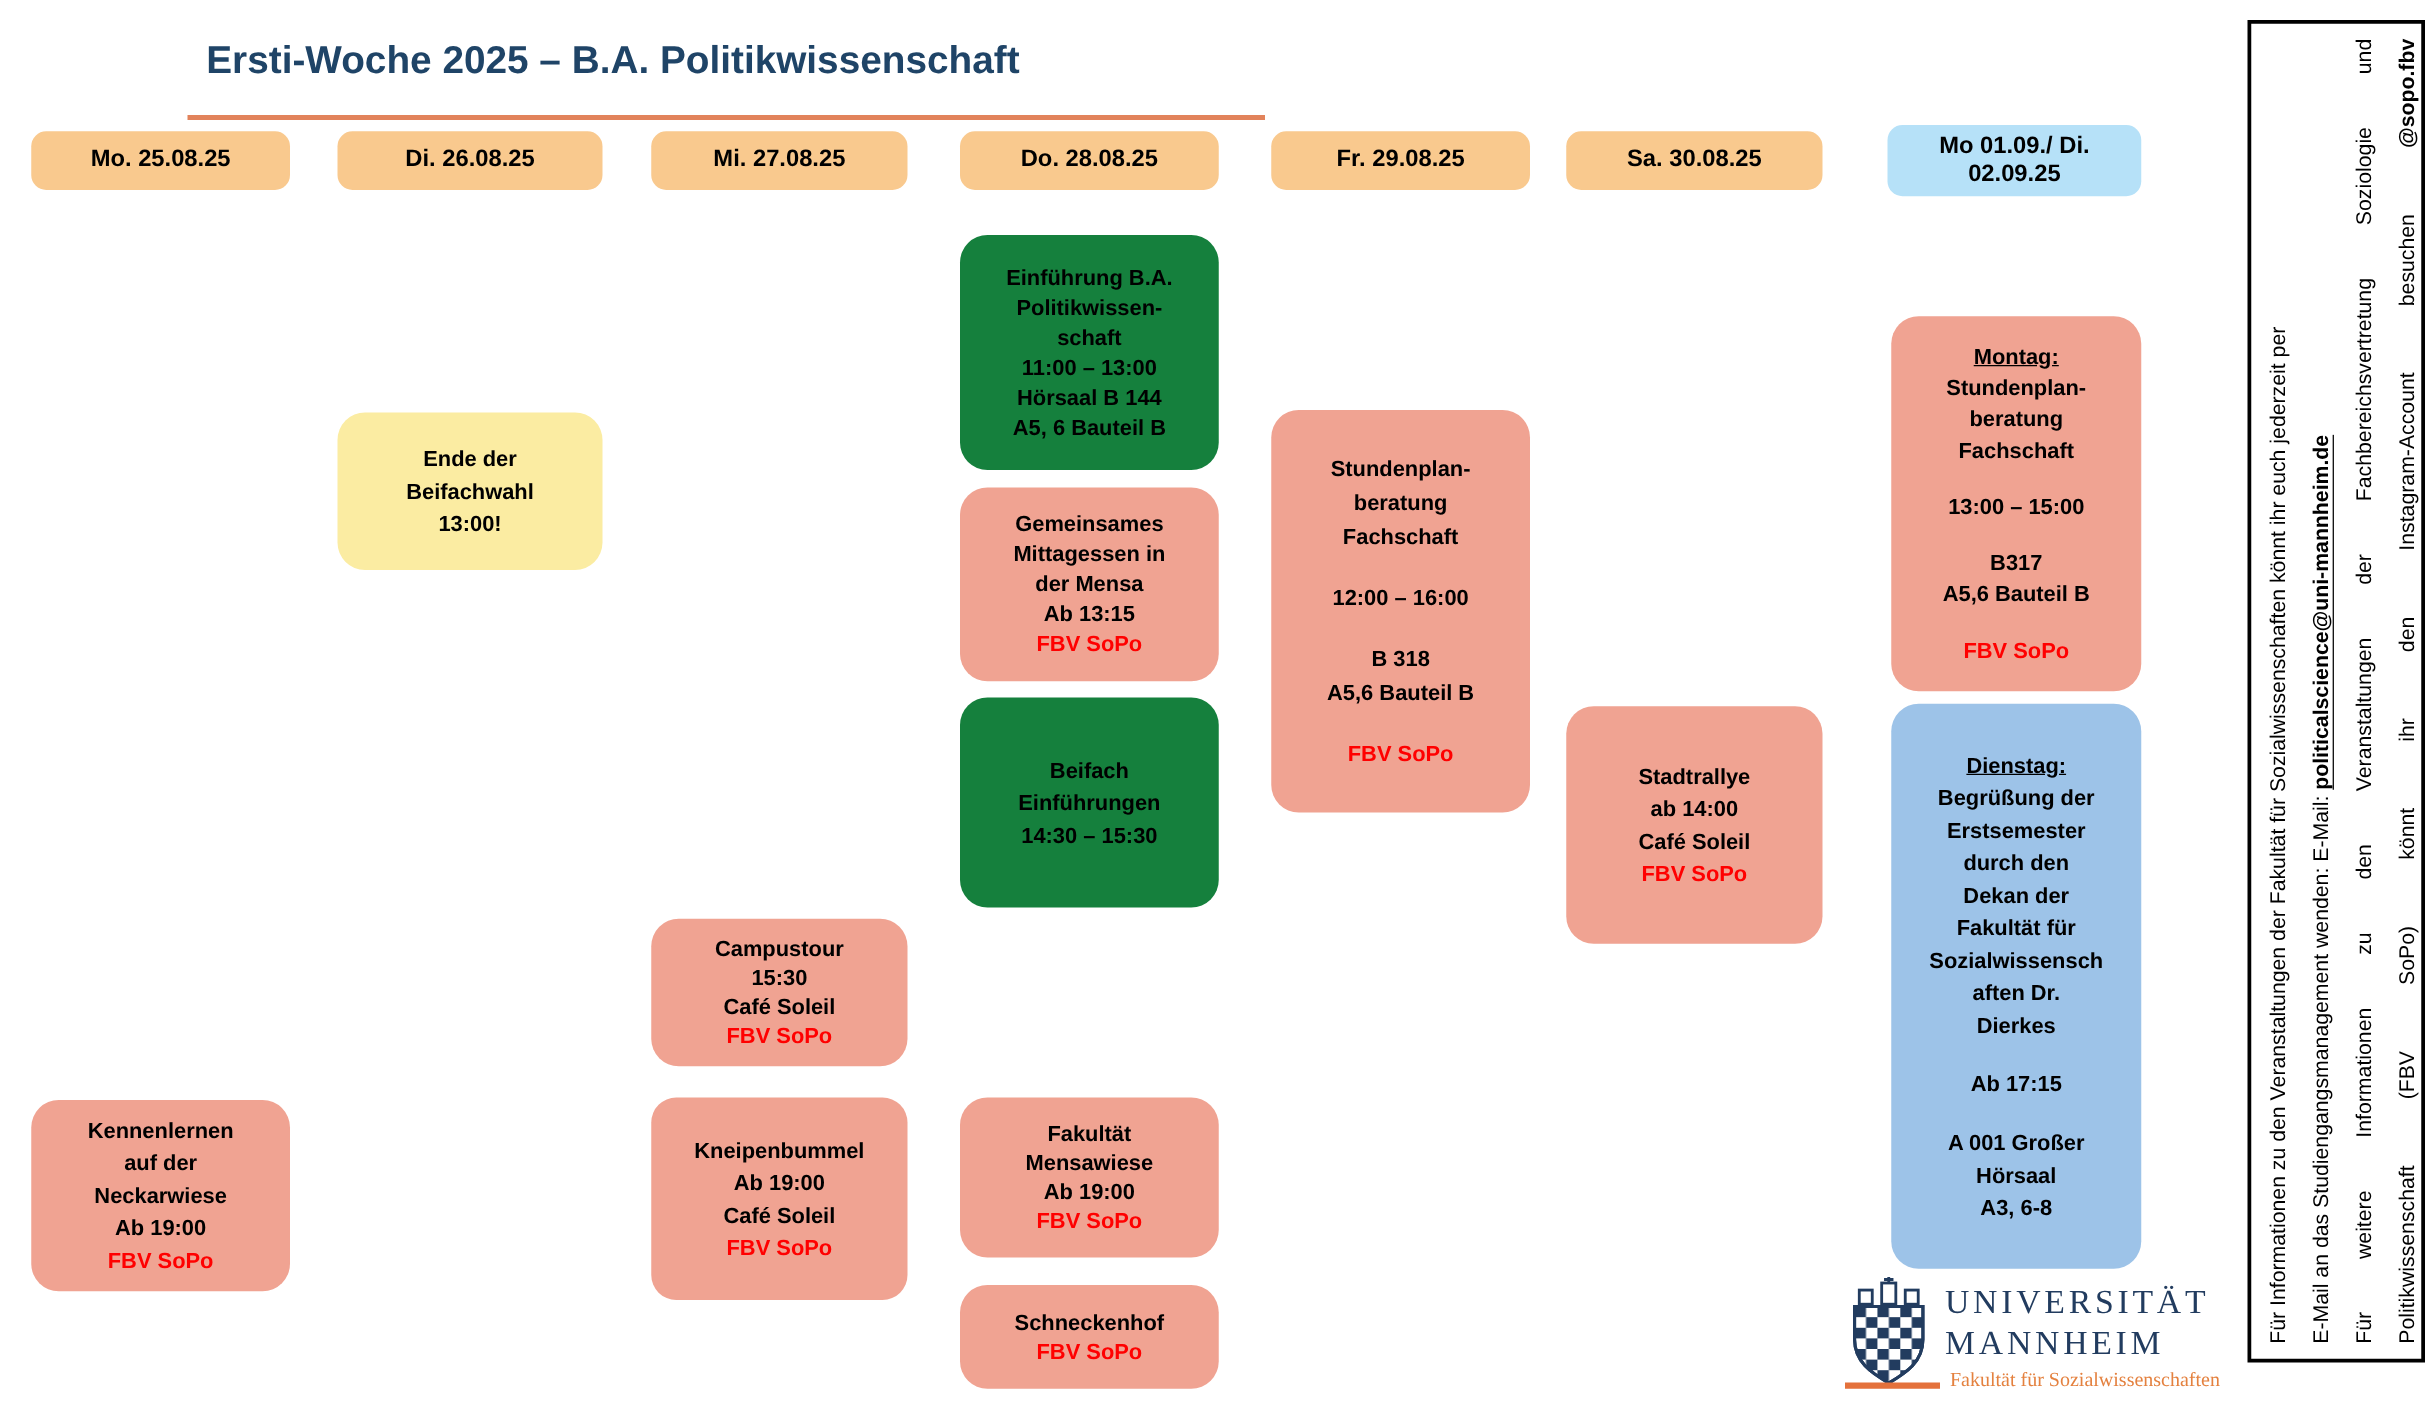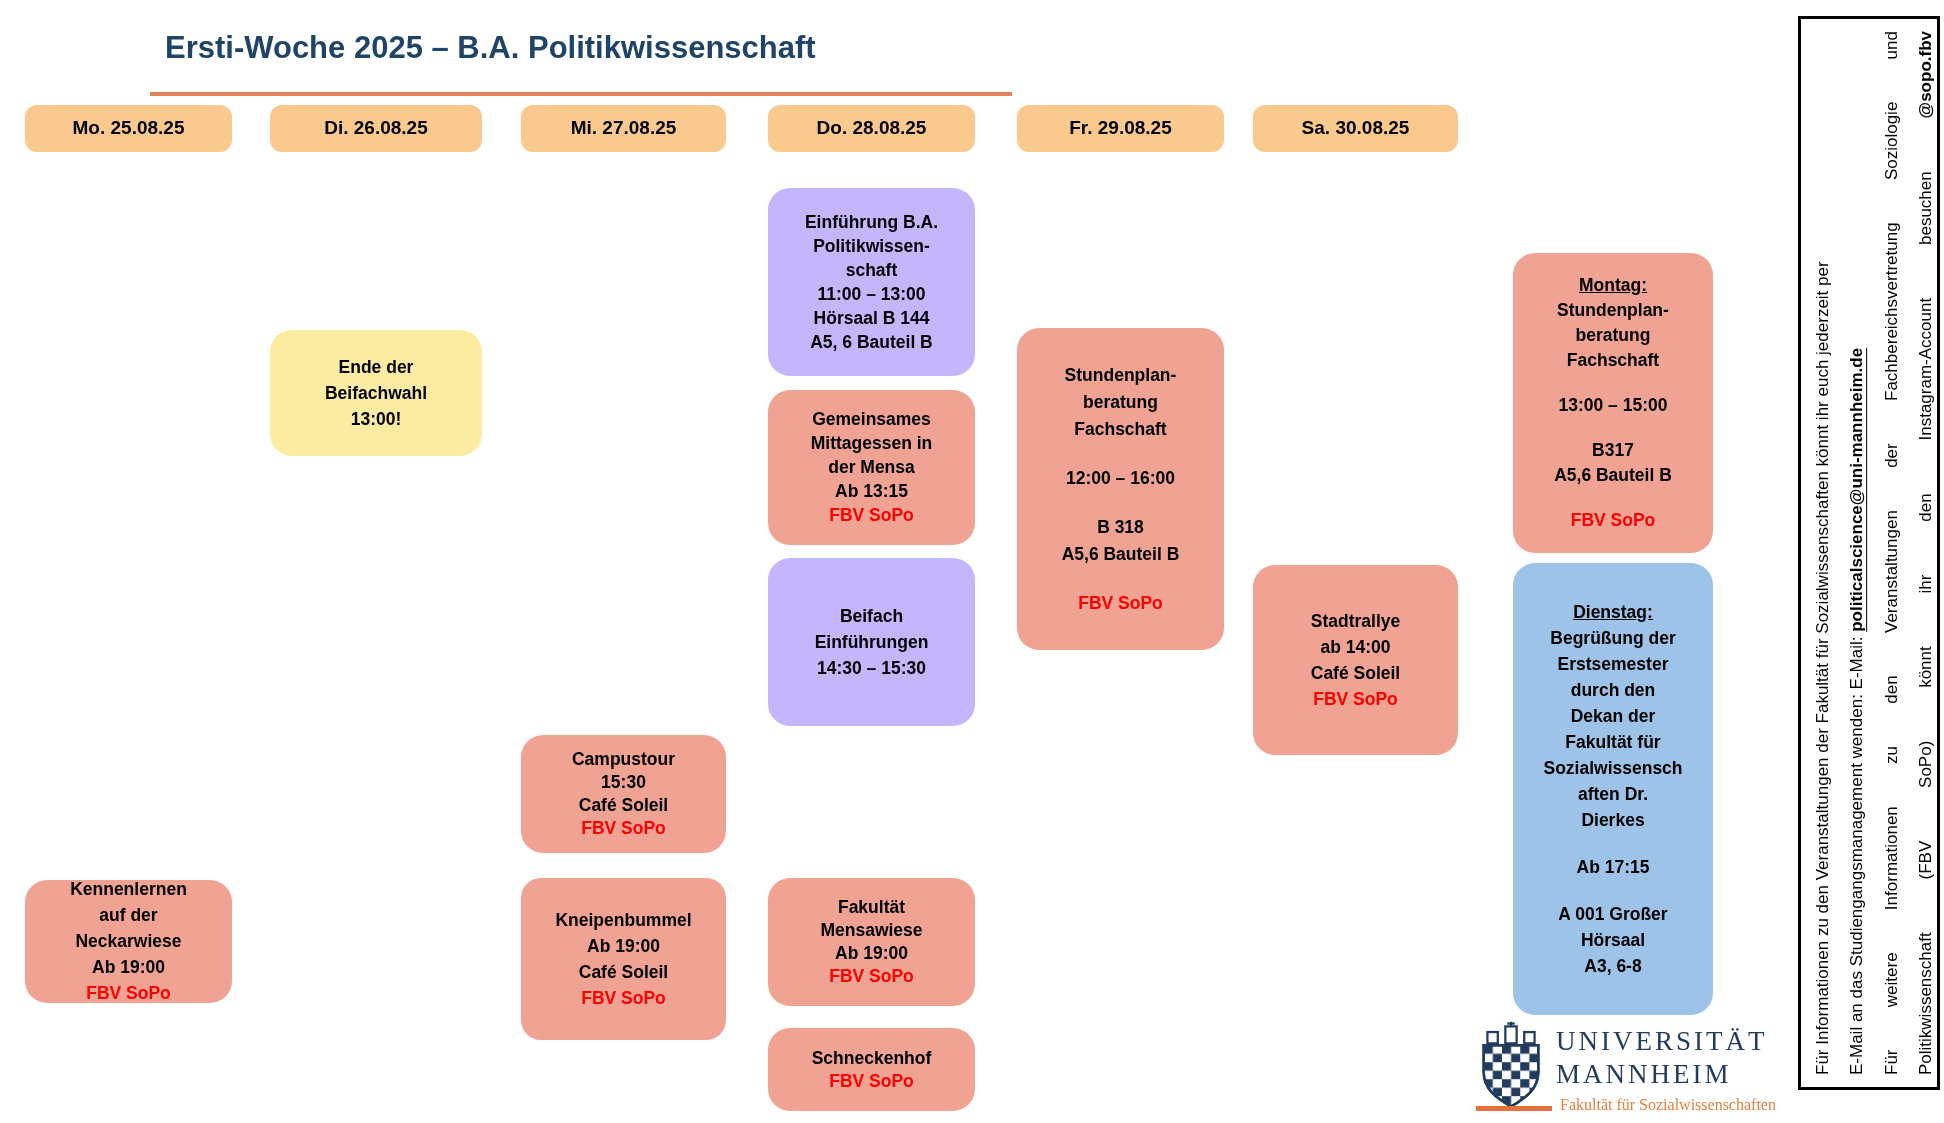--- a/index.html
+++ b/index.html
@@ -21,29 +21,29 @@
   #hdr-do{left:768px;width:207px;}
   #hdr-fr{left:1017px;width:207px;}
   #hdr-sa{left:1253px;width:205px;}
   #hdr-modi{left:1510px;width:203px;top:100px;height:57px;background:#B6E1F8;padding:0 8px;box-sizing:border-box;}
 
   
   .card{position:absolute;border-radius:22px;box-sizing:border-box;
         display:flex;flex-direction:column;justify-content:center;
         text-align:center;font-weight:bold;font-size:17.5px;padding:8px 4px;}
   .salmon{background:#F0A392;}
-  .yellow{background:#c4b5fd;}
+  .yellow{background:#15803d;}
   .lightyellow{background:#FBECA2;}
   .blue{background:#9DC3E8;}
   .cl{padding:2.5px 0;}
   .cl.red{color:#FF0000;}
   .cl.underline{text-decoration:underline;}
   .cl.blank{height:16px;}
 
-  #card-kennenlernen{left:25px;top:880px;width:207px;height:123px;}
+  #card-kennenlernen{left:25px;top:880px;width:207px;height:153px;}
   #card-beifachwahl{left:270px;top:330px;width:212px;height:126px;}
   #card-campustour{left:521px;top:735px;width:205px;height:118px;padding:4px;}
   #card-campustour .cl{padding:1px 0;}
   #card-kneipenbummel{left:521px;top:878px;width:205px;height:162px;border-radius:20px;}
   #card-einfuehrung-ba{left:768px;top:188px;width:207px;height:188px;}
   #card-einfuehrung-ba .cl{padding:1.5px 0;}
   #card-mittagessen{left:768px;top:390px;width:207px;height:155px;padding:4px;}
   #card-mittagessen .cl{padding:1.5px 0;}
   #card-beifach-einf{left:768px;top:558px;width:207px;height:168px;}
   #card-vorgluehen{left:768px;top:878px;width:207px;height:128px;padding:4px;}
@@ -85,20 +85,21 @@
 
   <div class="page-title">Ersti-Woche 2025 – B.A. Politikwissenschaft</div>
   <div class="title-underline"></div>
 
   <div class="dayhdr" id="hdr-mo">Mo. 25.08.25</div>
   <div class="dayhdr" id="hdr-di">Di. 26.08.25</div>
   <div class="dayhdr" id="hdr-mi">Mi. 27.08.25</div>
   <div class="dayhdr" id="hdr-do">Do. 28.08.25</div>
   <div class="dayhdr" id="hdr-fr">Fr. 29.08.25</div>
   <div class="dayhdr" id="hdr-sa">Sa. 30.08.25</div>
+  <div class="dayhdr" id="hdr-modi">Mo 01.09./ Di. 02.09.25</div>
 
   <div class="card salmon" id="card-kennenlernen">
       <div class="cl normal">Kennenlernen</div>
       <div class="cl normal">auf der</div>
       <div class="cl normal">Neckarwiese</div>
       <div class="cl normal">Ab 19:00</div>
       <div class="cl red">FBV SoPo</div>
     </div>
   <div class="card lightyellow" id="card-beifachwahl">
       <div class="cl normal">Ende der</div>

